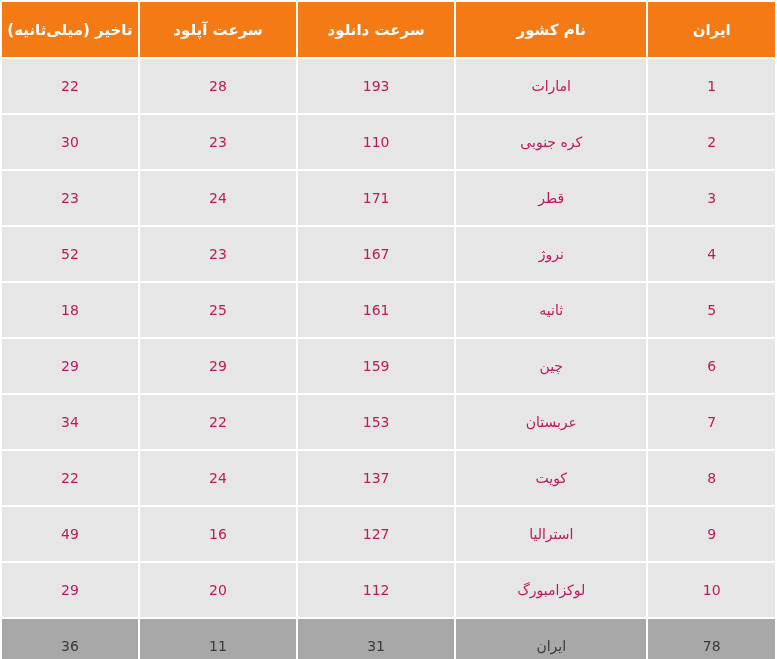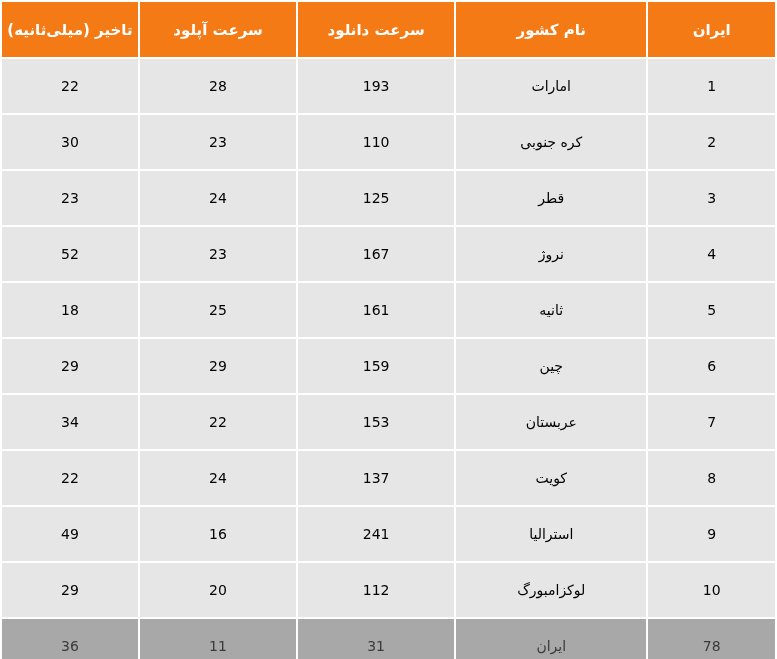--- a/index.html
+++ b/index.html
@@ -34,21 +34,21 @@
   }
   thead th {
     background: #f47a16;
     color: #ffffff;
     font-size: 15px;
     font-weight: bold;
     height: 55px;
   }
   tbody td {
     background: #e6e6e6;
-    color: #000000;
+    color: #be185d;
     font-size: 14px;
     height: 54px;
   }
   tbody tr.highlight td {
     background: #a8a8a8;
     color: #3a3a3a;
   }
   col.col-rank { width: 16.6%; }
   col.col-country { width: 24.8%; }
   col.col-download { width: 20.4%; }
@@ -87,21 +87,21 @@
       <tr>
         <td>2</td>
         <td>کره جنوبی</td>
         <td>110</td>
         <td>23</td>
         <td>30</td>
       </tr>
       <tr>
         <td>3</td>
         <td>قطر</td>
-        <td>125</td>
+        <td>171</td>
         <td>24</td>
         <td>23</td>
       </tr>
       <tr>
         <td>4</td>
         <td>نروژ</td>
         <td>167</td>
         <td>23</td>
         <td>52</td>
       </tr>
@@ -129,21 +129,21 @@
       <tr>
         <td>8</td>
         <td>کویت</td>
         <td>137</td>
         <td>24</td>
         <td>22</td>
       </tr>
       <tr>
         <td>9</td>
         <td>استرالیا</td>
-        <td>241</td>
+        <td>127</td>
         <td>16</td>
         <td>49</td>
       </tr>
       <tr>
         <td>10</td>
         <td>لوکزامبورگ</td>
         <td>112</td>
         <td>20</td>
         <td>29</td>
       </tr>

